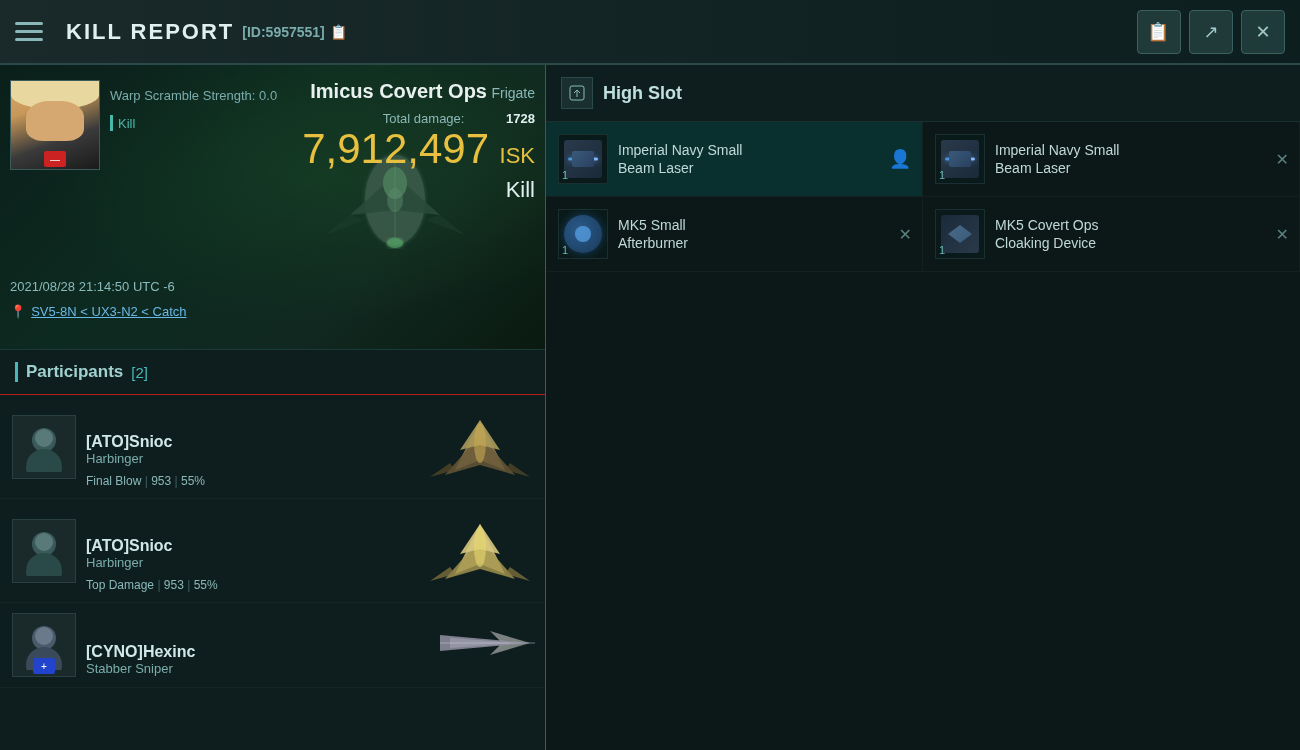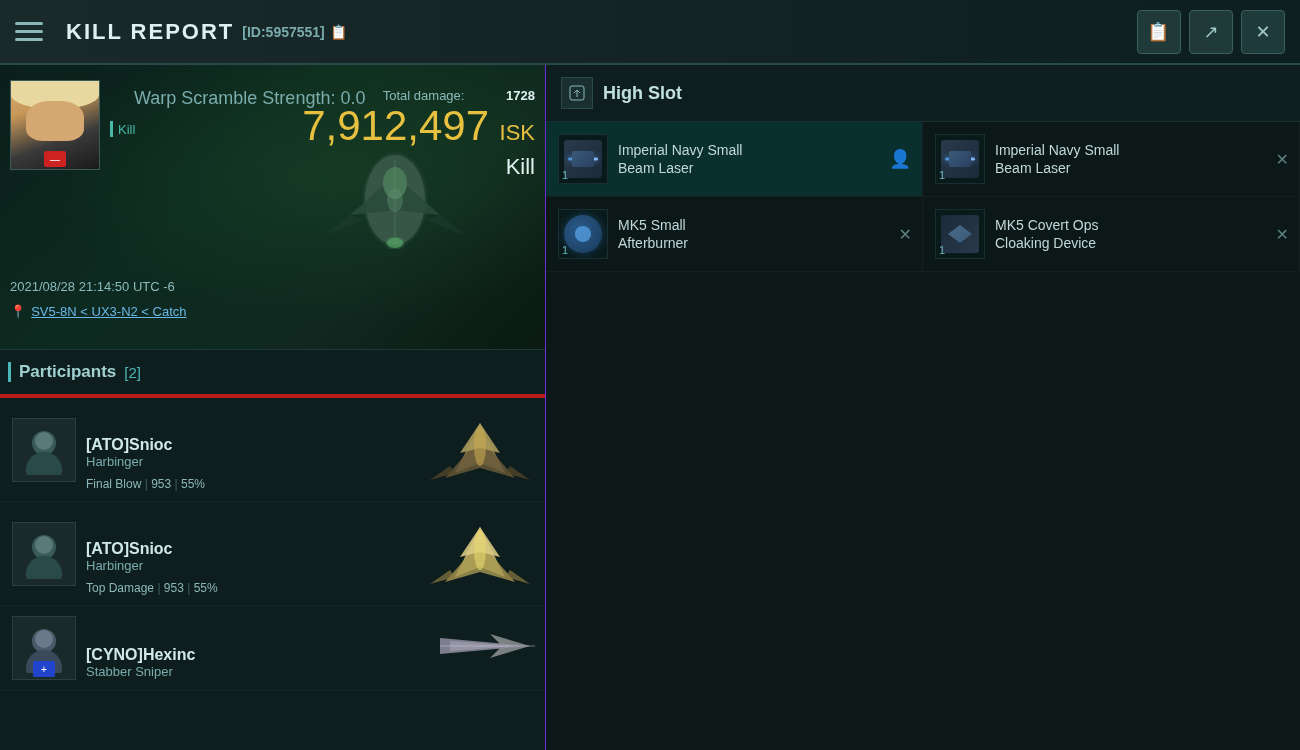--- a/index.html
+++ b/index.html
@@ -156,24 +156,23 @@
     }
     .pilot-info {
       padding-top: 5px;
     }
     .pilot-name {
       font-size: 22px;
       font-weight: 700;
       color: #e8f0e8;
     }
     .pilot-warp {
-      font-size: 18px;
+      font-size: 13px;
       color: #7aacac;
       margin-top: 3px;
-      margin-left: 24px;
     }
     .kill-badge {
       margin-top: 12px;
       display: flex;
       align-items: center;
       gap: 5px;
     }
     .kill-badge-bar {
       width: 3px;
       height: 16px;
@@ -252,25 +251,25 @@
       margin-top: 5px;
     }
 
     
     .participants-section {
       flex: 1;
       background: #0e1e1e;
       overflow-y: auto;
     }
     .participants-header {
-      padding: 12px 8px;
+      padding: 12px 15px;
       display: flex;
       align-items: center;
       gap: 8px;
-      border-bottom: 4px solid #b91c1c;
+      border-bottom: 1px solid #b91c1c;
     }
     .participants-bar {
       width: 3px;
       height: 20px;
       background: #4ab8b8;
     }
     .participants-title {
       font-size: 17px;
       color: #a0d0d0;
       font-weight: 600;
@@ -594,20 +593,24 @@
           <ellipse cx="100" cy="78" rx="12" ry="16" fill="#4a7a5a" opacity="0.95"></ellipse>
 
           <ellipse cx="100" cy="138" rx="8" ry="5" fill="#5aaa6a" opacity="0.7" filter="url(#glow)"></ellipse>
 
           <line x1="100" y1="55" x2="100" y2="140" stroke="#5a9a6a" strokewidth="1" opacity="0.4"></line>
           <ellipse cx="100" cy="95" rx="8" ry="12" fill="#5a8a6a" opacity="0.5"></ellipse>
         </svg>
       </div>
 
       <div class="right-info">
+        <div>
+          <span class="ship-name">Imicus Covert Ops</span>
+          <span class="ship-type">Frigate</span>
+        </div>
         <div class="damage-label">
           <span>Total damage:</span>
           <span style="color:#e0f0f0;font-weight:700;margin-left:38px;">1728</span>
         </div>
         <div>
           <span class="isk-value">7,912,497</span>
           <span class="isk-label">ISK</span>
         </div>
         <div class="kill-result">Kill</div>
       </div>

